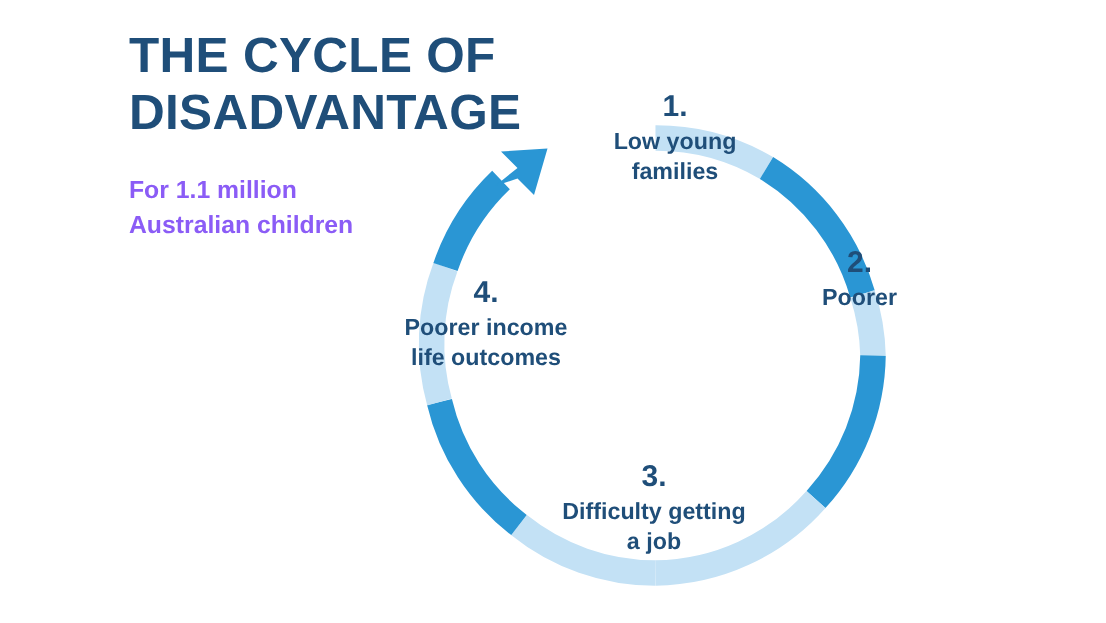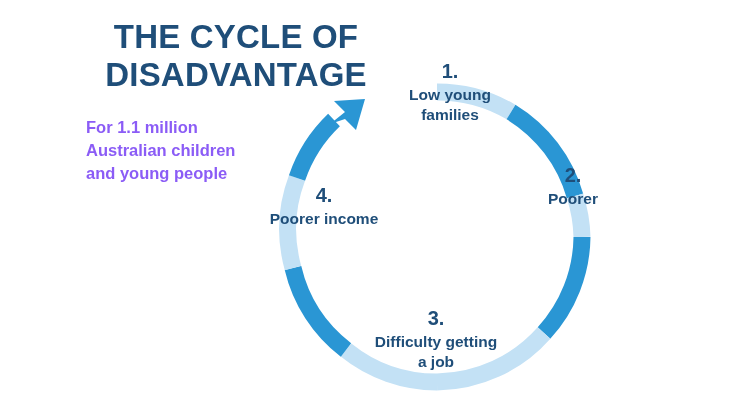--- a/index.html
+++ b/index.html
@@ -26,21 +26,20 @@
     width: 300px;
   }
   .main-title {
     font-size: 33px;
     font-weight: bold;
     line-height: 1.14;
     color: #1f4e79;
     letter-spacing: 0.2px;
     margin: 0;
     text-transform: uppercase;
-    text-align: center;
   }
   .subtitle-block {
     position: absolute;
     left: 86px;
     top: 116px;
     width: 215px;
   }
   .subtitle {
     font-size: 16.5px;
     font-weight: bold;
@@ -89,21 +88,20 @@
 <div id="infographic">
 
   <div class="title-block">
     <div class="main-title">THE CYCLE OF</div>
     <div class="main-title">DISADVANTAGE</div>
   </div>
 
   <div class="subtitle-block">
     <div class="subtitle">For 1.1 million</div>
     <div class="subtitle">Australian children</div>
-    <div class="subtitle">and young people</div>
   </div>
 
   <svg id="cycle-svg" viewBox="0 0 737 415">
     <g fill="none" stroke-linecap="butt">
 
       <path stroke="#c3e1f5" stroke-width="17" d="M 437 92 A 145 145 0 0 1 511 112"></path>
       <path stroke="#2a96d4" stroke-width="17" d="M 511 112 A 145 145 0 0 1 575 196"></path>
       <path stroke="#c3e1f5" stroke-width="17" d="M 575 196 A 145 145 0 0 1 582 237"></path>
 
       <path stroke="#2a96d4" stroke-width="17" d="M 582 237 A 145 145 0 0 1 544 333"></path>
@@ -134,15 +132,16 @@
 
   <div class="step" id="step-3">
     <div class="step-num">3.</div>
     <div class="step-text">Difficulty getting</div>
     <div class="step-text">a job</div>
   </div>
 
   <div class="step" id="step-4">
     <div class="step-num">4.</div>
     <div class="step-text">Poorer income</div>
+    <div class="step-text">life outcomes</div>
   </div>
 
 </div>
 
 </body></html>

